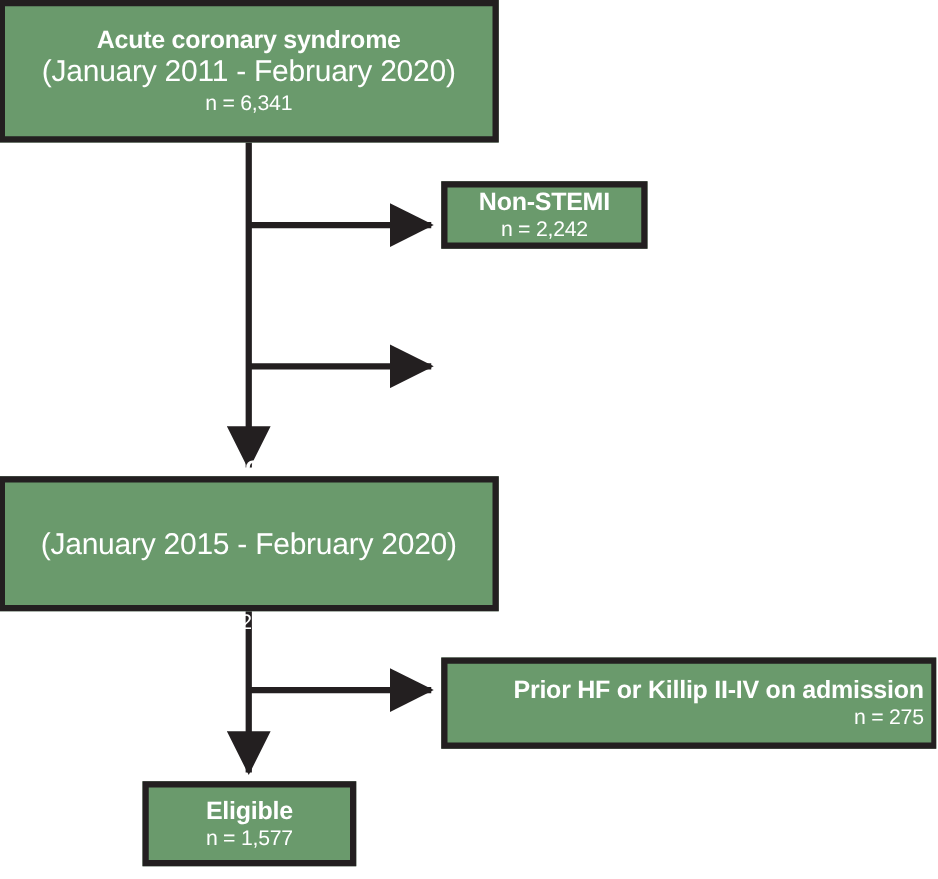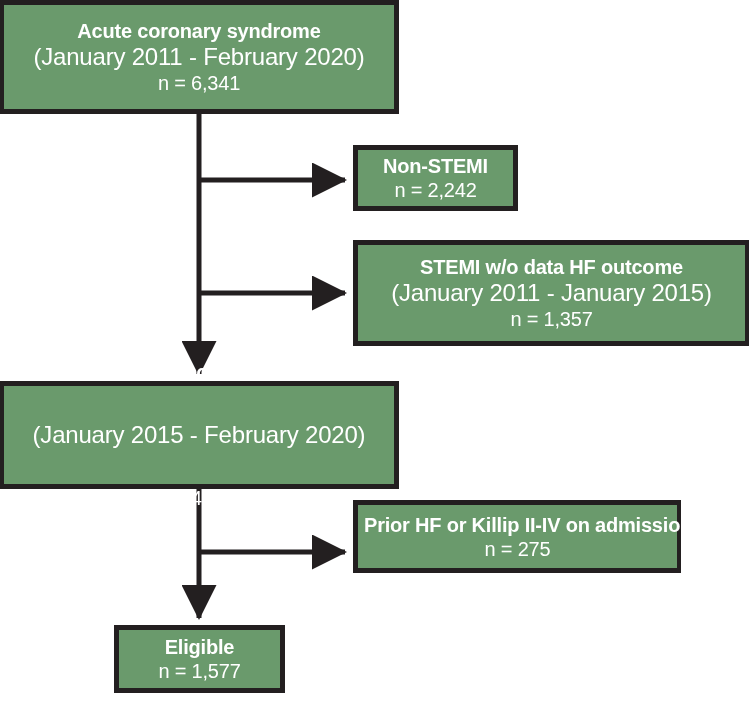--- a/index.html
+++ b/index.html
@@ -61,30 +61,30 @@
   }
 
   .node .line.sub {
     font-weight: normal;
     font-size: 24px;
     letter-spacing: -0.2px;
   }
 
   .node .line.count {
     font-weight: normal;
-    font-size: 20px;
+    font-size: 17px;
     letter-spacing: -0.2px;
   }
 
   
   #node-acs          { left: 0px;   top: 0px;   width: 399px; height: 114px; border-left-width: 4px; }
-  #node-nonstemi     { left: 353px; top: 145px; width: 165px; height: 66px;  }
+  #node-nonstemi     { left: 353px; top: 145px; width: 165px; height: 54px;  }
   #node-stemi-nodata { left: 353px; top: 240px; width: 396px; height: 106px; border-right-width: 4px; }
   #node-stemi-data   { left: 0px;   top: 381px; width: 399px; height: 108px; border-left-width: 4px; gap: 37px; }
-  #node-priorhf      { left: 353px; top: 500px; width: 328px; height: 73px;  border-right-width: 4px; }
+  #node-priorhf      { left: 353px; top: 526px; width: 396px; height: 73px;  border-right-width: 4px; text-align: right; }
   #node-eligible     { left: 114px; top: 625px; width: 171px; height: 68px;  }
 </style>
 </head>
 <body>
 
 <div id="flowchart">
 
   <svg id="connectors" viewBox="0 0 750 703" width="750" height="703" xmlns="http://www.w3.org/2000/svg">
     <defs>
       <marker id="arrowhead" markerWidth="7" markerHeight="7" refX="6.6" refY="3.5" orient="auto" markerUnits="strokeWidth">
@@ -117,30 +117,25 @@
     <span class="line title">Acute coronary syndrome</span>
     <span class="line sub">(January 2011 - February 2020)</span>
     <span class="line count">n = 6,341</span>
   </div>
 
   <div class="node" id="node-nonstemi">
     <span class="line title">Non-STEMI</span>
     <span class="line count">n = 2,242</span>
   </div>
 
-  <div class="node" id="node-stemi-nodata">
-    <span class="line title">STEMI w/o data HF outcome</span>
-    <span class="line sub">(January 2011 - January 2015)</span>
-    <span class="line count">n = 1,357</span>
-  </div>
 
   <div class="node" id="node-stemi-data">
     <span class="line title">STEMI w/ data on HF outcome</span>
     <span class="line sub">(January 2015 - February 2020)</span>
-    <span class="line count">n = 4,679</span>
+    <span class="line count">n = 2,742</span>
   </div>
 
   <div class="node" id="node-priorhf">
     <span class="line title">Prior HF or Killip II-IV on admission</span>
     <span class="line count">n = 275</span>
   </div>
 
   <div class="node" id="node-eligible">
     <span class="line title">Eligible</span>
     <span class="line count">n = 1,577</span>

